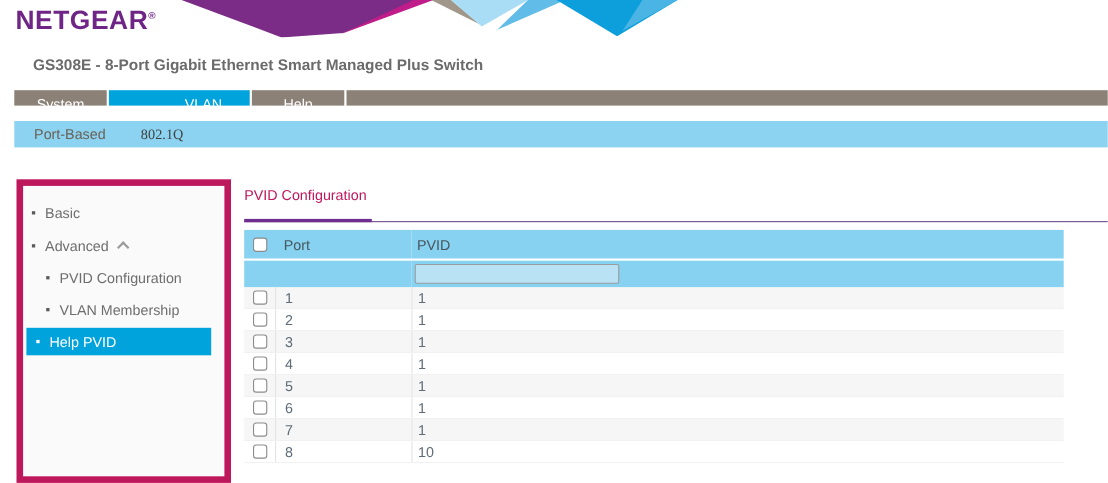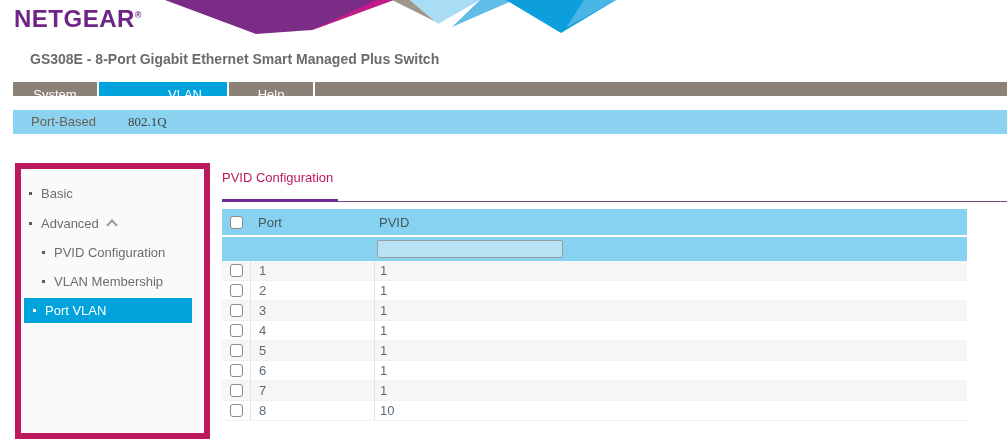--- a/index.html
+++ b/index.html
@@ -155,21 +155,21 @@
   <div class="side-item lvl2">
     <span class="bullet"></span>
     <span>PVID Configuration</span>
   </div>
   <div class="side-item lvl2">
     <span class="bullet"></span>
     <span>VLAN Membership</span>
   </div>
   <div class="side-item lvl2 selected">
     <span class="bullet"></span>
-    <span>Port VLAN</span>
+    <span>Help PVID</span>
   </div>
 </aside>
 
 <main class="main">
   <div class="section-title">PVID Configuration</div>
   <div class="title-rule"></div>
 
   <div class="table">
     <div class="thead">
       <div class="hcell h-check">

